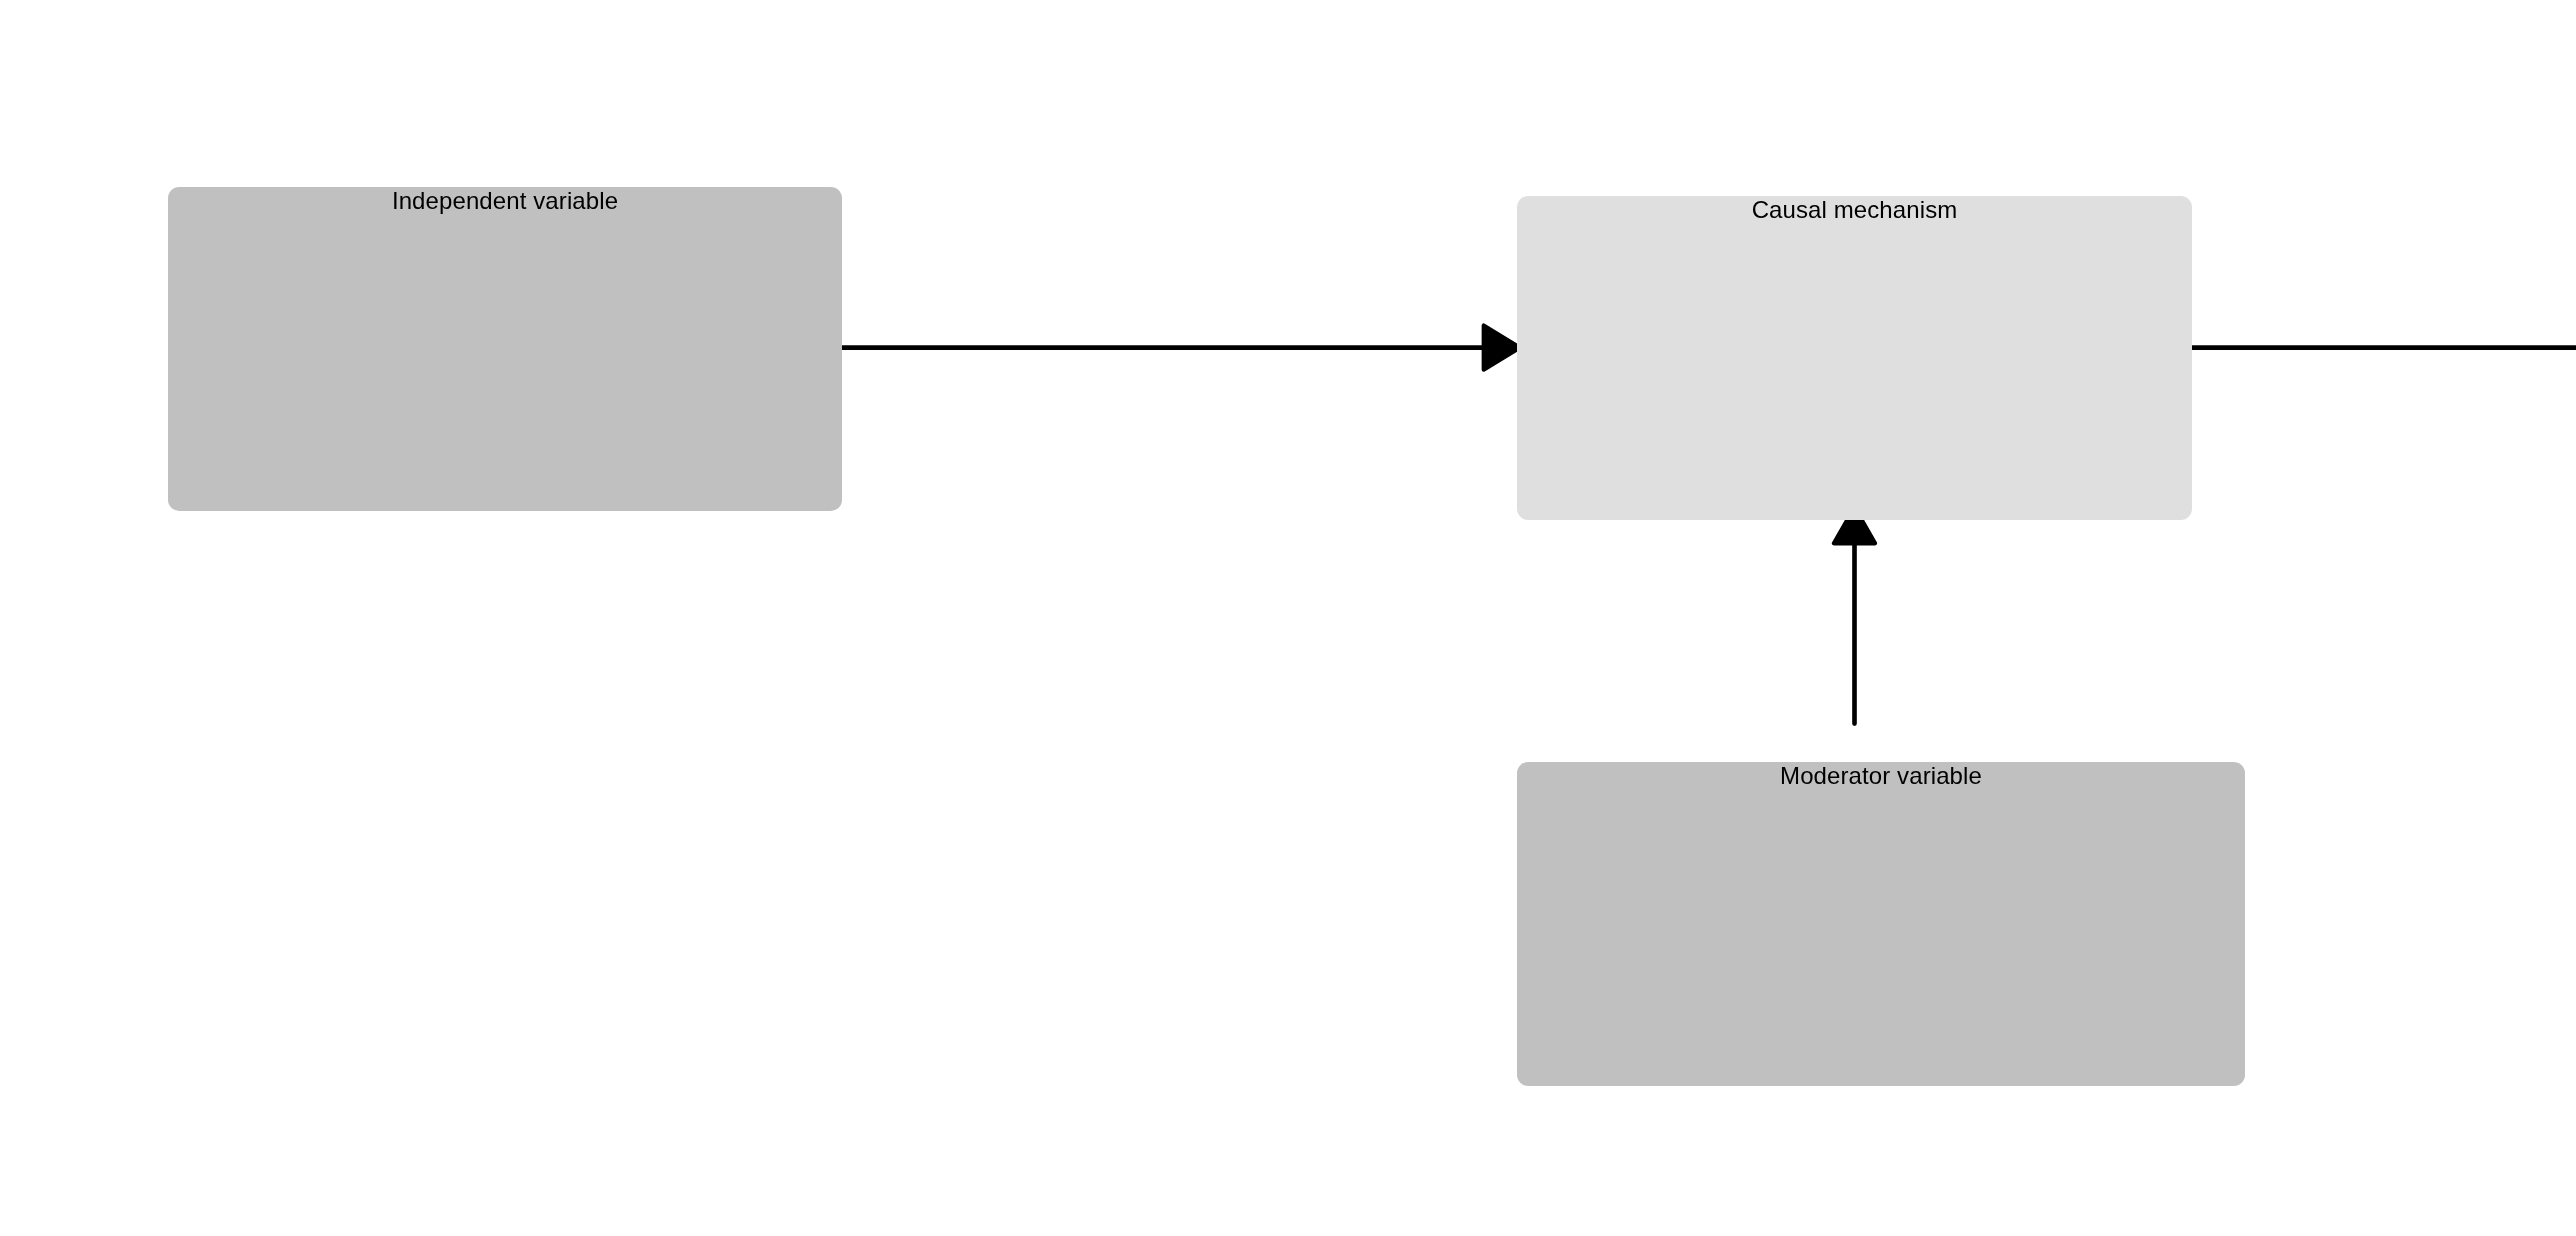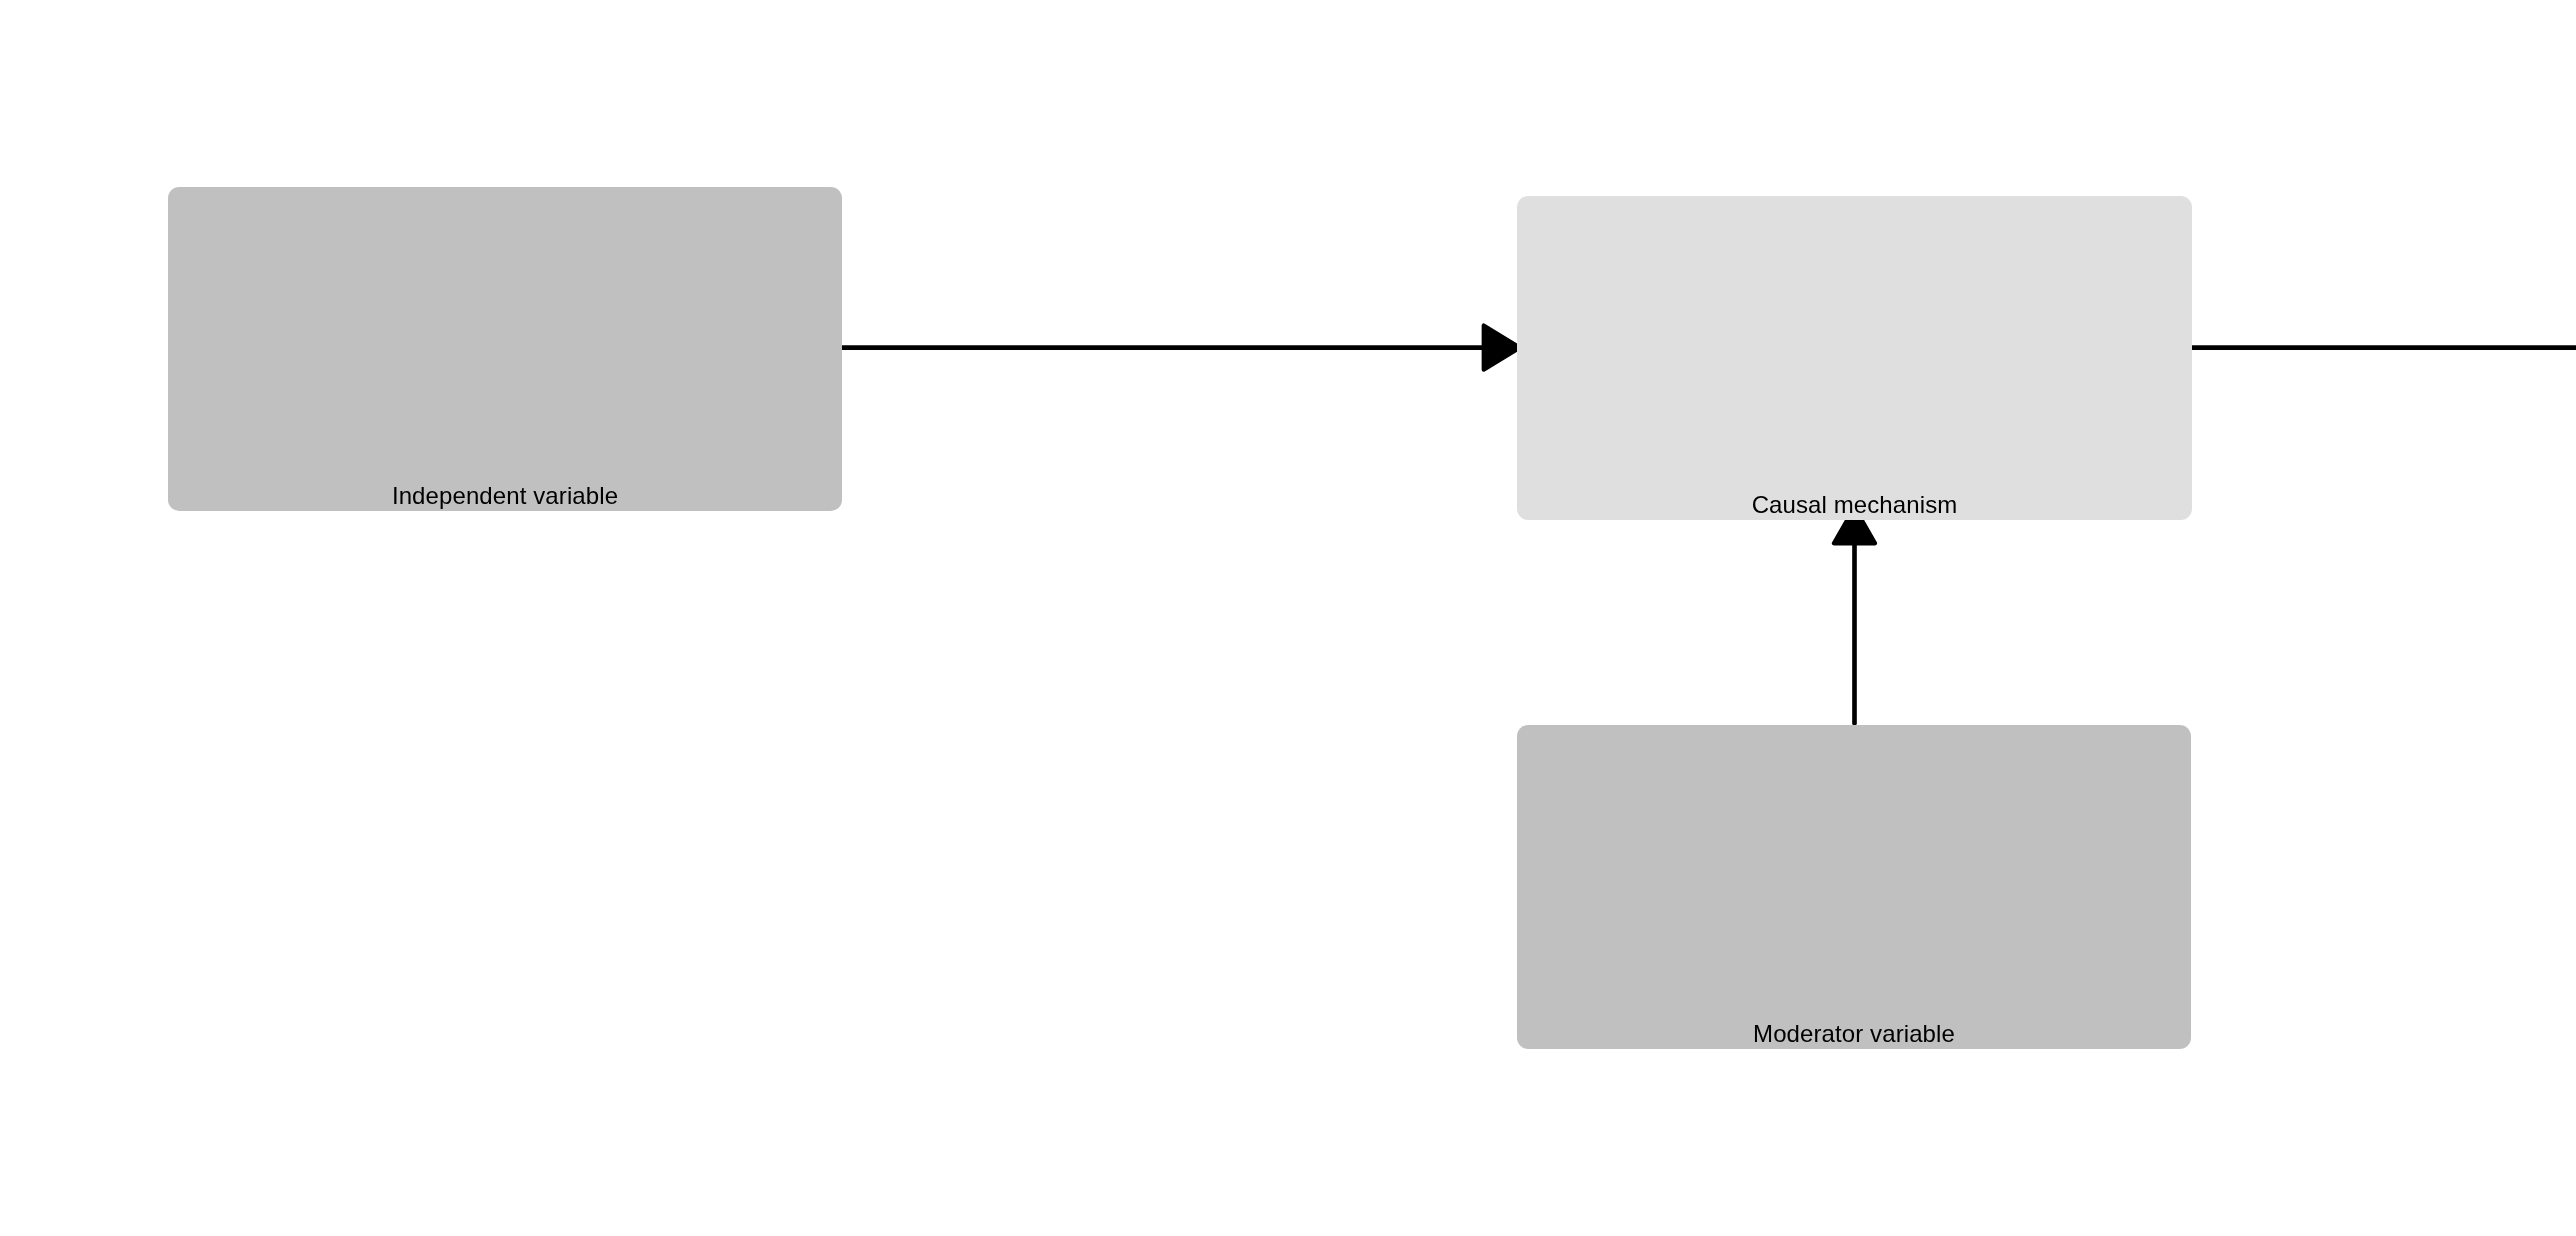--- a/index.html
+++ b/index.html
@@ -25,21 +25,21 @@
     top: 0;
     left: 0;
     width: 3709px;
     height: 1236px;
   }
   .node-box {
     position: absolute;
     box-sizing: border-box;
     border-radius: 11.3px;
     display: flex;
-    align-items: flex-end;
+    align-items: flex-start;
     justify-content: center;
     text-align: center;
   }
   .node-label {
     font-family: "Liberation Sans", sans-serif;
     font-size: 24px;
     font-weight: 400;
     color: #000000;
     line-height: 1.2;
     letter-spacing: 0.1px;
@@ -71,18 +71,18 @@
   </svg>
 
   <div class="node-box" style="left:168px; top:187px; width:674px; height:324px; background:#c0c0c0;">
     <span class="node-label">Independent variable</span>
   </div>
 
   <div class="node-box" style="left:1517px; top:187px; width:675px; height:324px; background:#dfdfdf;margin-top:9px;">
     <span class="node-label">Causal mechanism</span>
   </div>
 
-  <div class="node-box" style="left:1517px; top:725px; width:674px; height:324px; background:#c0c0c0;">
+  <div class="node-box" style="left:1517px; top:762px; width:728px; height:324px; background:#c0c0c0;">
     <span class="node-label">Moderator variable</span>
   </div>
 
 </div>
 
 
 </body></html>

